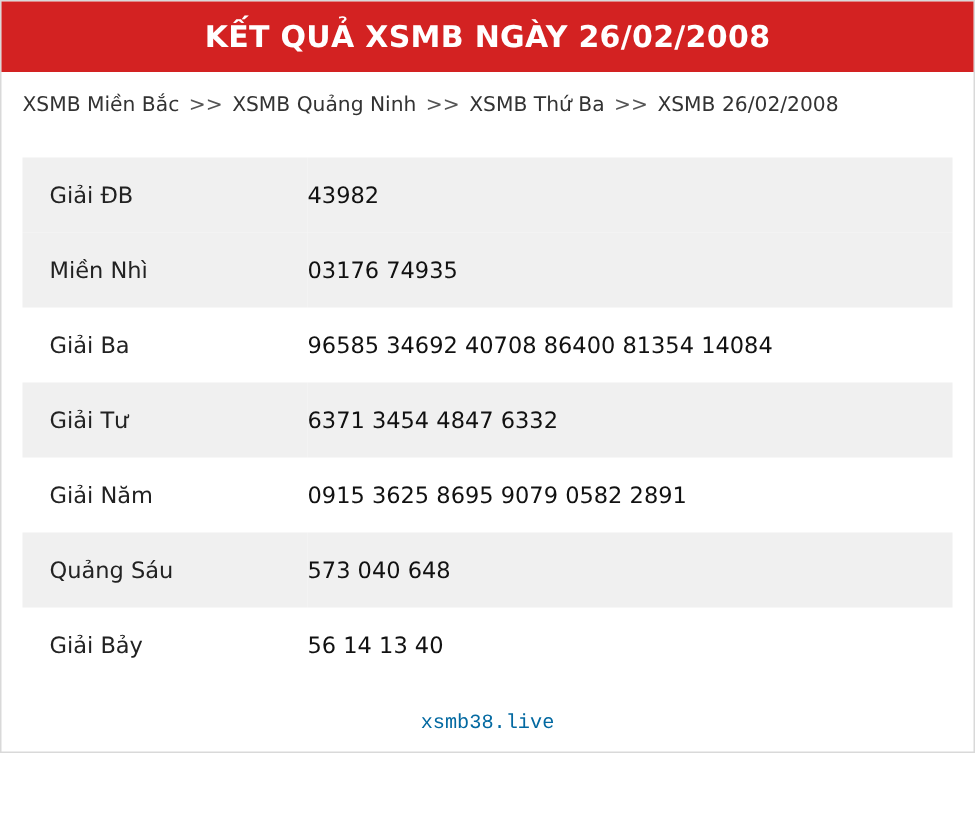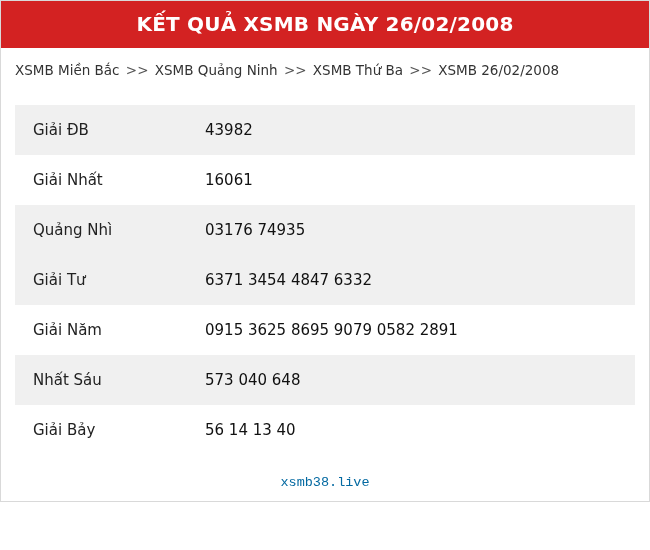--- a/index.html
+++ b/index.html
@@ -107,38 +107,38 @@
     <span class="sep">&gt;&gt;</span>
     <span class="crumb">XSMB 26/02/2008</span>
   </div>
 
   <table class="results">
     <tbody>
       <tr class="alt">
         <td class="label">Giải ĐB</td>
         <td class="value">43982</td>
       </tr>
+      <tr class="alt">
+        <td class="label">Miền Nhì</td>
+        <td class="value">03176 74935</td>
+      </tr>
       <tr>
-        <td class="label">Giải Nhất</td>
-        <td class="value">16061</td>
-      </tr>
-      <tr class="alt">
-        <td class="label">Quảng Nhì</td>
-        <td class="value">03176 74935</td>
+        <td class="label">Giải Ba</td>
+        <td class="value">96585 34692 40708 86400 81354 14084</td>
       </tr>
       <tr class="alt">
         <td class="label">Giải Tư</td>
         <td class="value">6371 3454 4847 6332</td>
       </tr>
       <tr>
         <td class="label">Giải Năm</td>
         <td class="value">0915 3625 8695 9079 0582 2891</td>
       </tr>
       <tr class="alt">
-        <td class="label">Nhất Sáu</td>
+        <td class="label">Quảng Sáu</td>
         <td class="value">573 040 648</td>
       </tr>
       <tr>
         <td class="label">Giải Bảy</td>
         <td class="value">56 14 13 40</td>
       </tr>
     </tbody>
   </table>
 
   <div class="footer">

